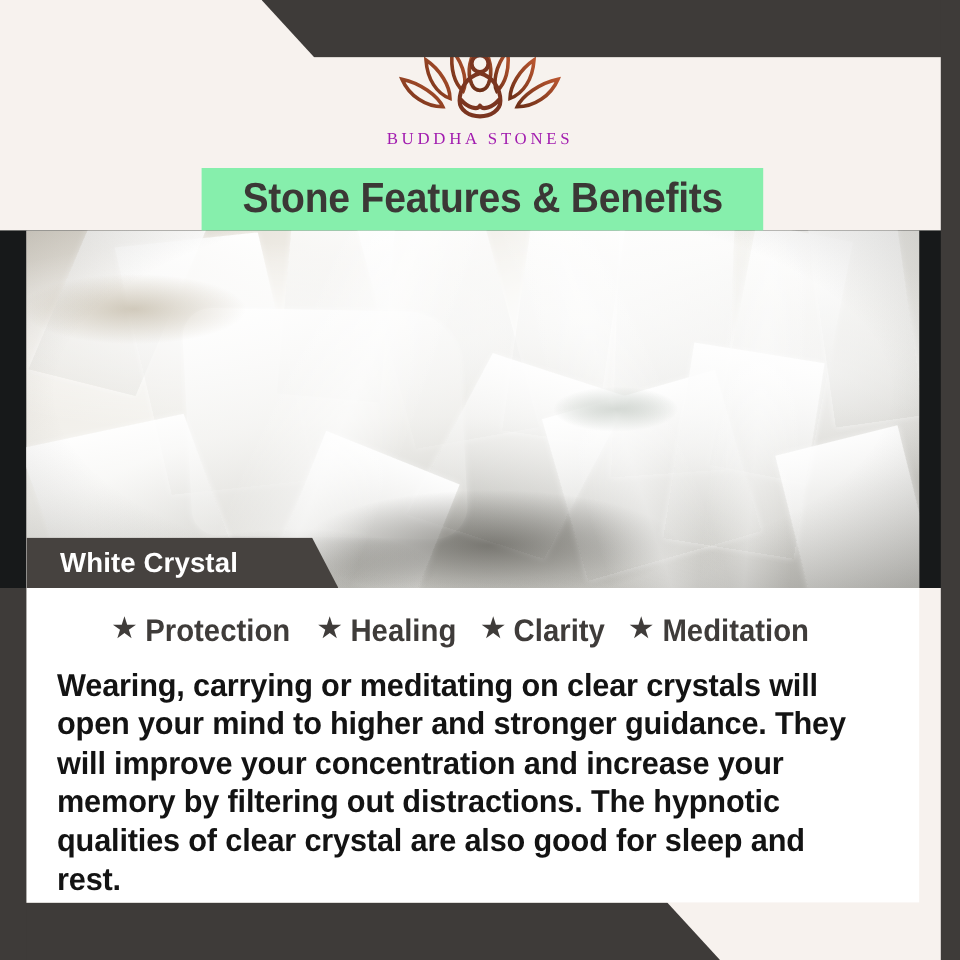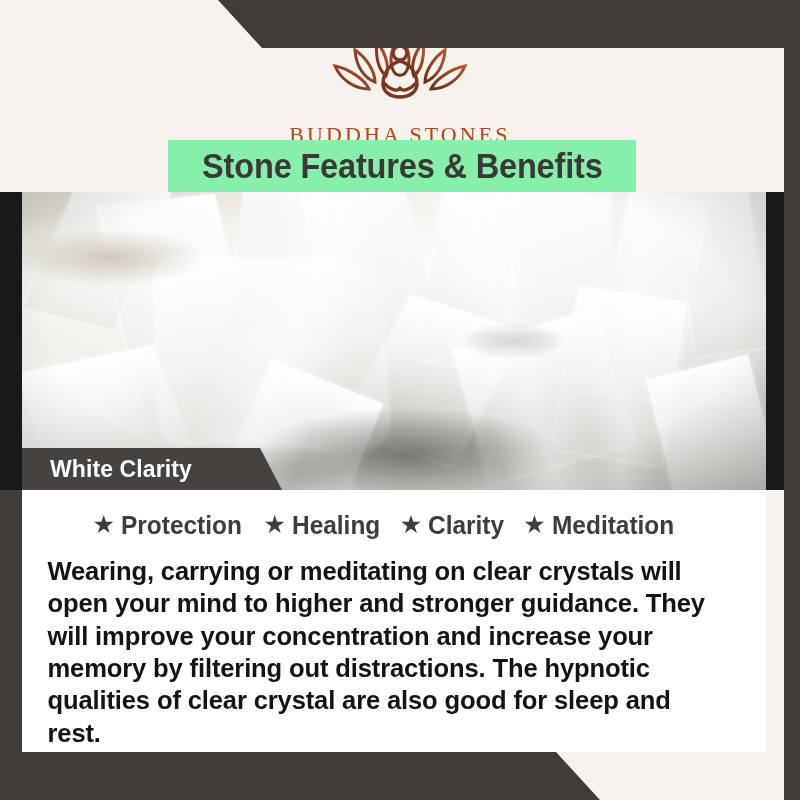--- a/index.html
+++ b/index.html
@@ -66,25 +66,25 @@
     top: 26px; left: 0;
     width: 800px;
     display: flex;
     flex-direction: column;
     align-items: center;
   }
 
   .logo-mark { width: 190px; height: 78px; display: block; }
 
   .logo-word {
-    margin-top: 18px;
+    margin-top: 5px;
     font-family: "Liberation Serif", serif;
-    font-size: 22px;
+    font-size: 14px;
     letter-spacing: 3.1px;
-    color: #c2410c;
+    color: #a21caf;
     font-weight: 400;
   }
 
   
   .title-plate {
     position: absolute;
     top: 140px;
     left: 168px;
     width: 468px;
     height: 52px;
@@ -315,21 +315,21 @@
       <div class="sheen"></div>
       <div class="vignette"></div>
     </div>
   </div>
 
   <div class="title-plate">
     <div class="title-text">Stone Features &amp; Benefits</div>
   </div>
 
   <div class="stone-banner">
-    <span>White Clarity</span>
+    <span>White Crystal</span>
   </div>
 
   <div class="content">
 
     <div class="benefits">
       <div class="benefit">
         <span class="star">★</span>
         <span class="blabel">Protection</span>
       </div>
       <div class="benefit">

